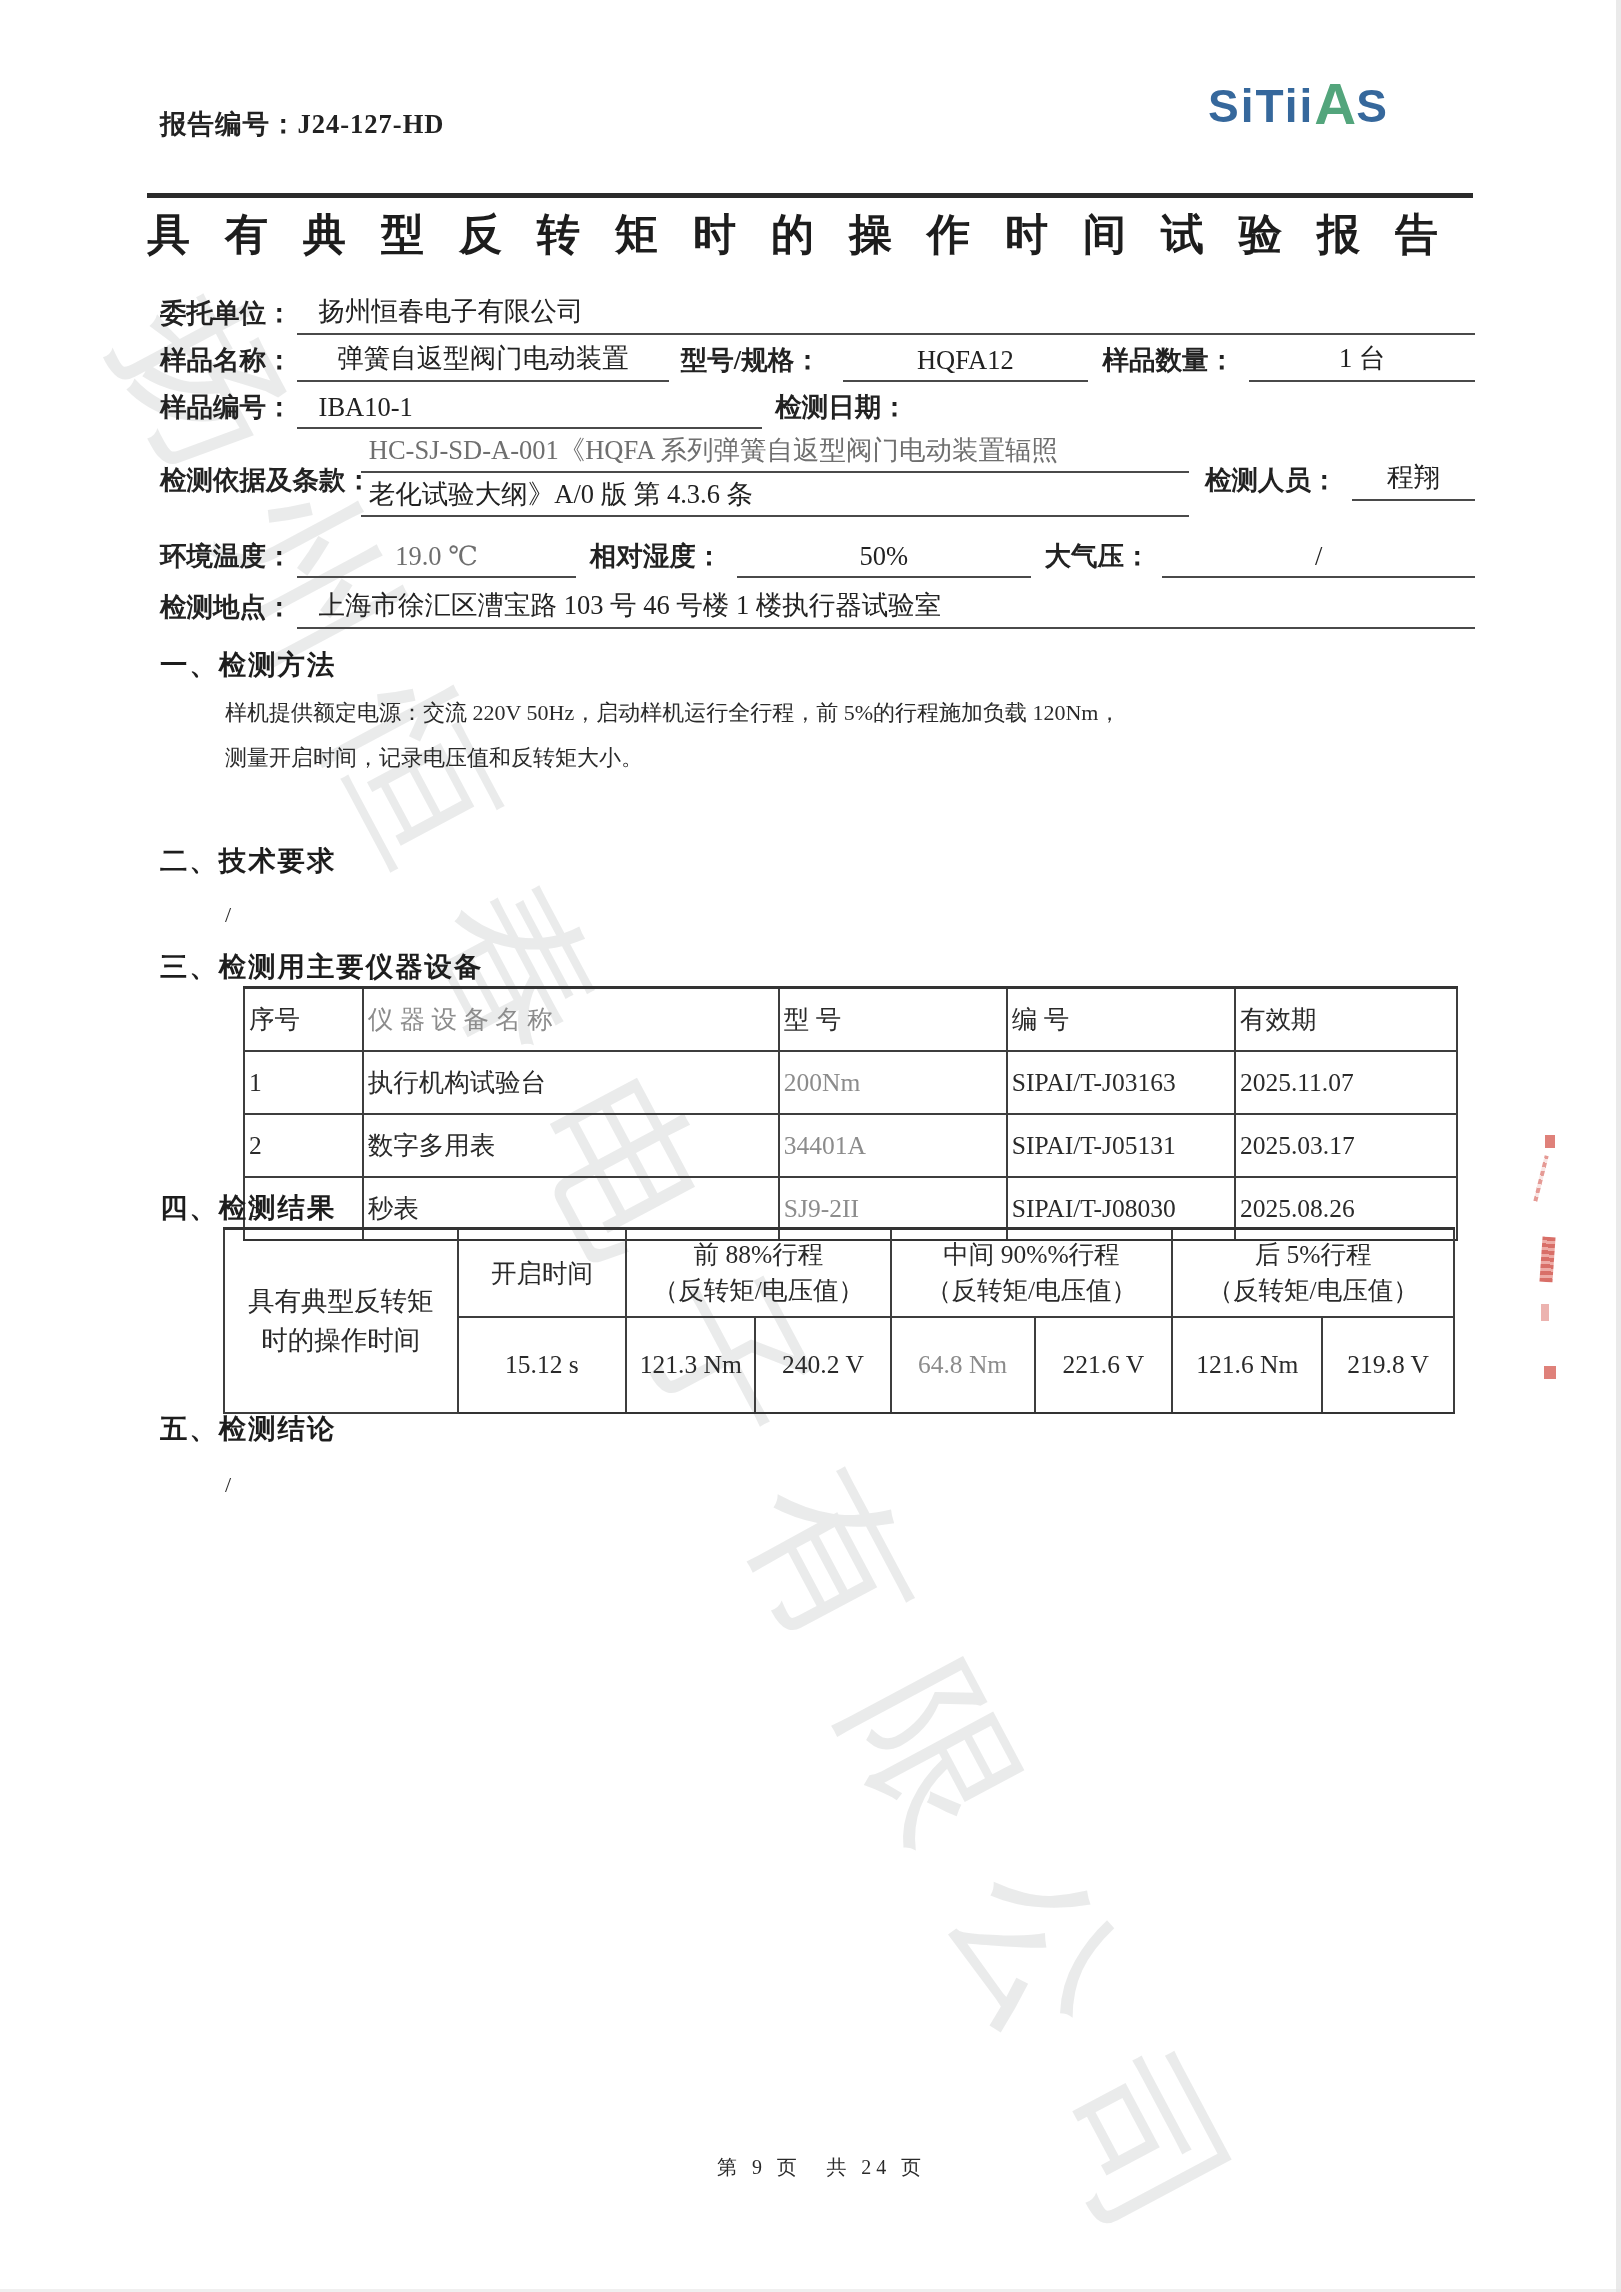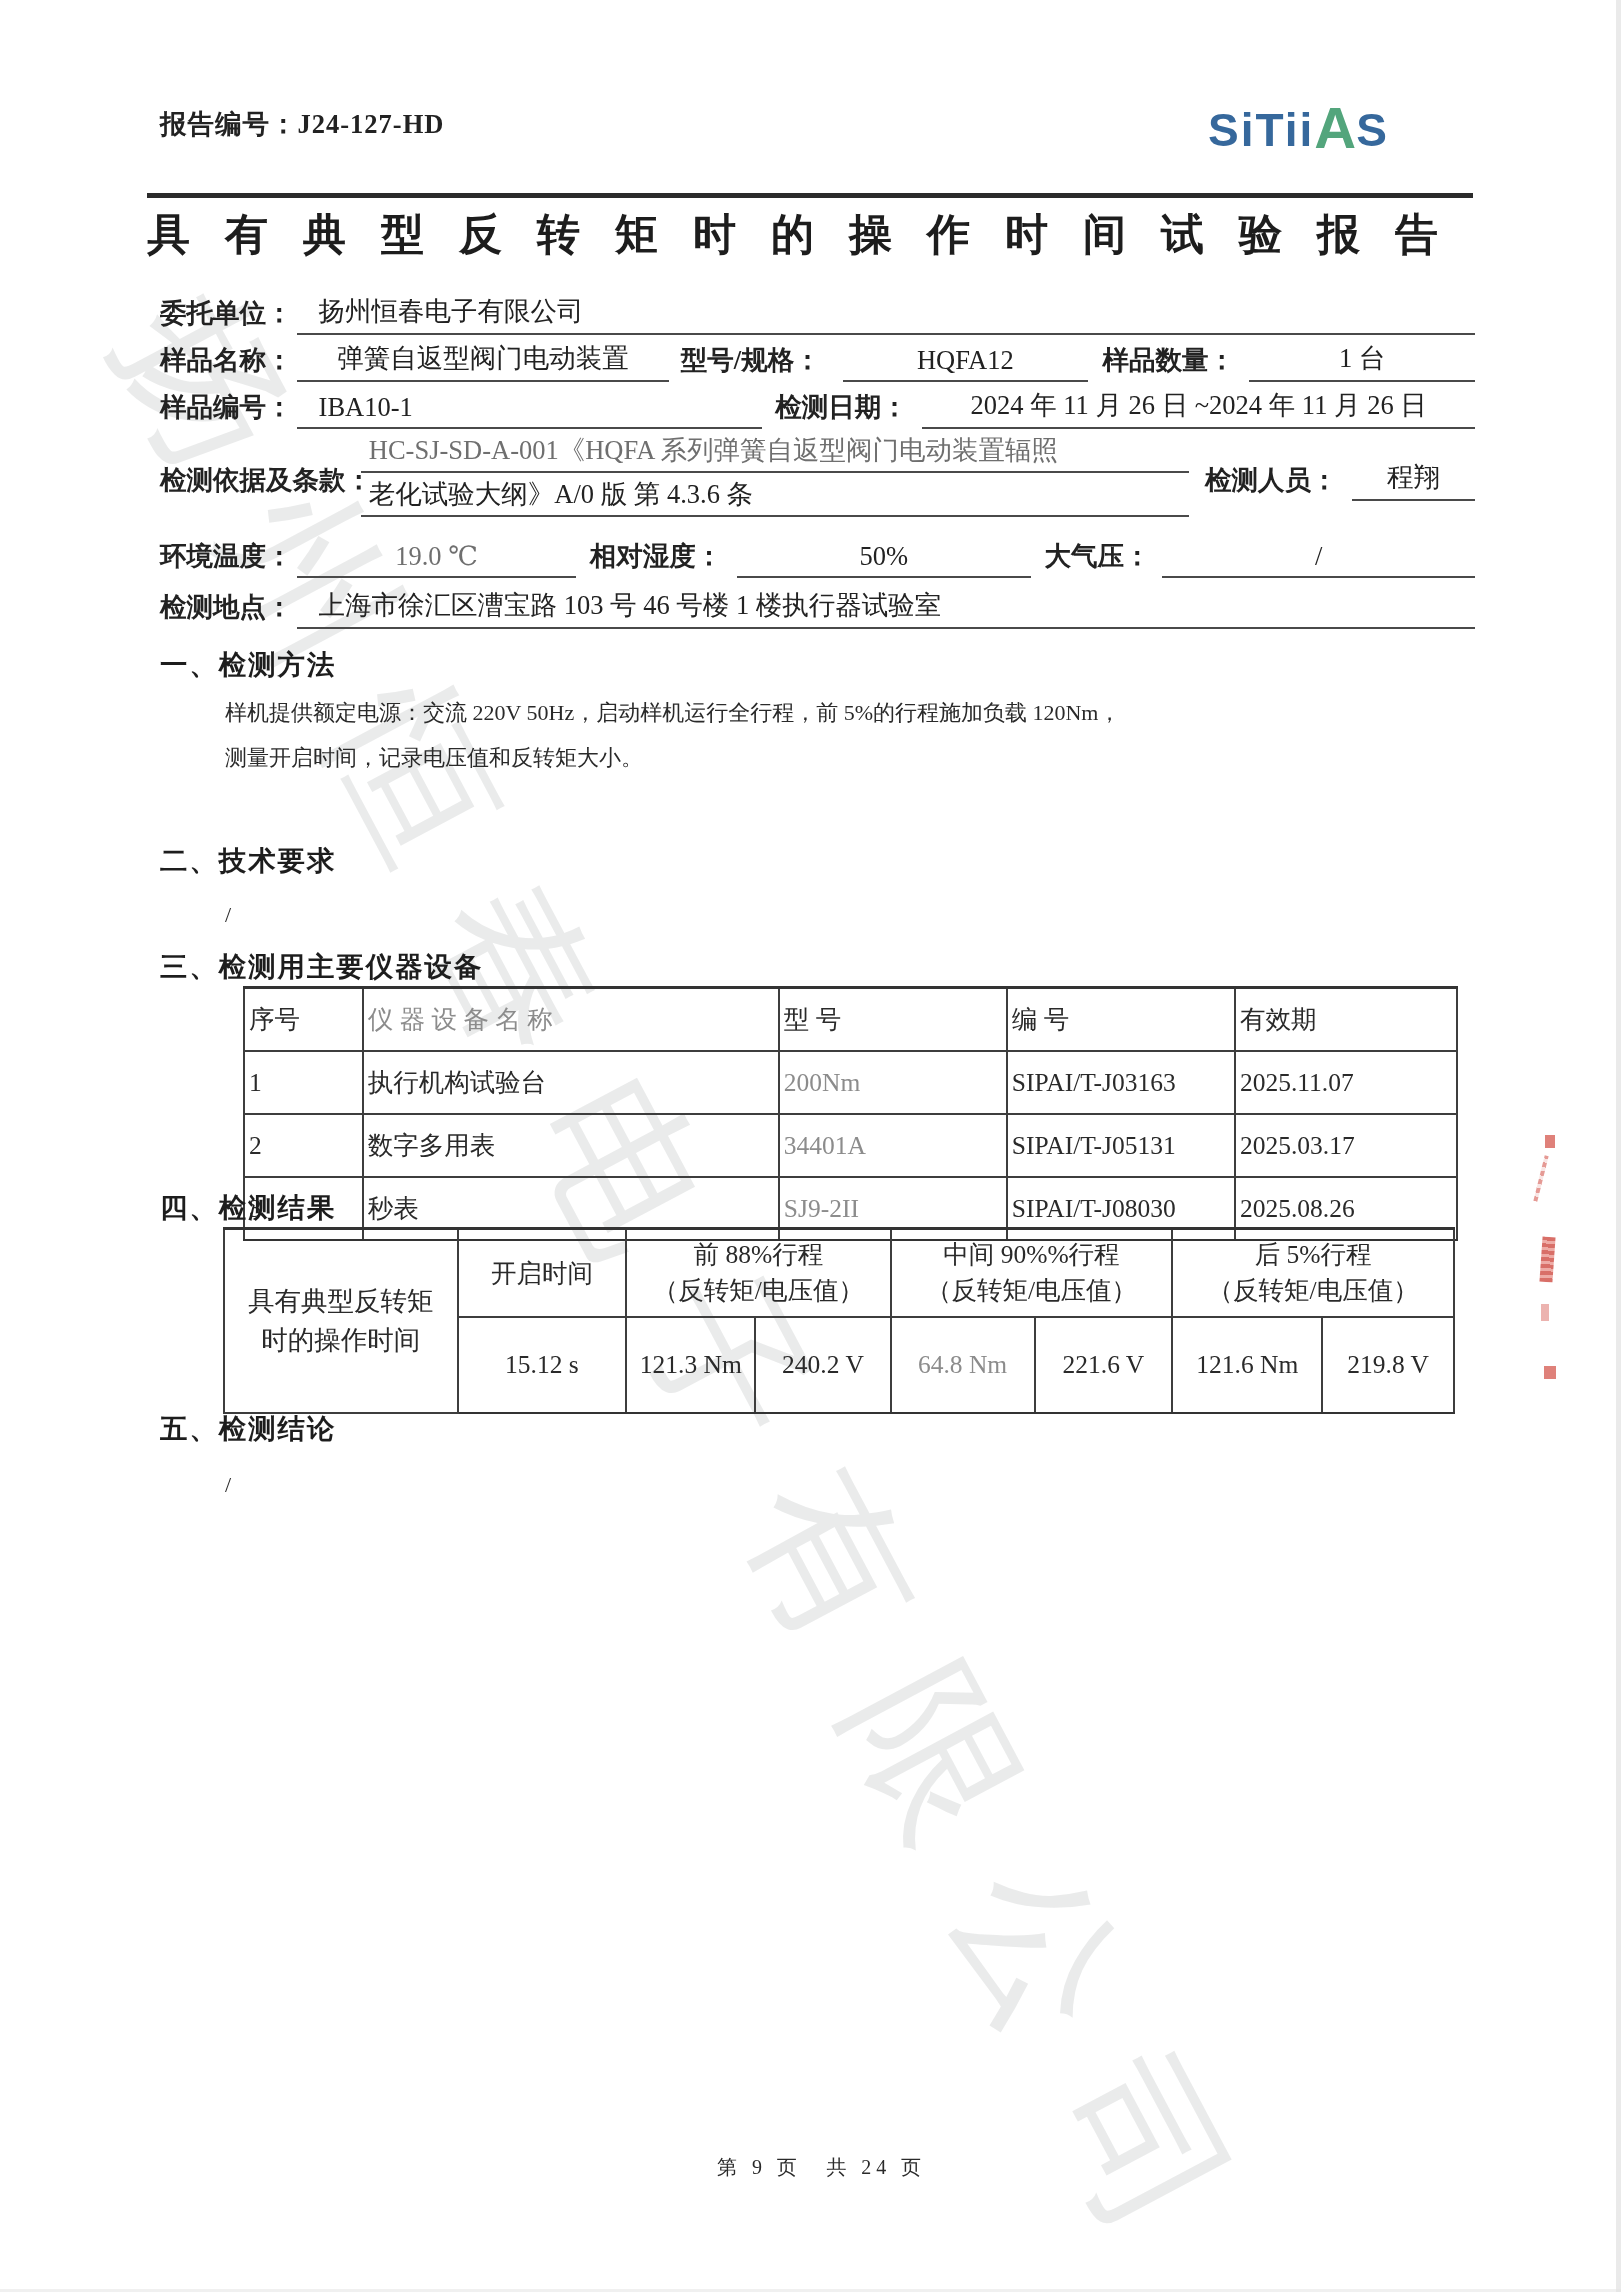--- a/index.html
+++ b/index.html
@@ -12,21 +12,21 @@
   .edge-right { position:absolute; right:0; top:0; width:4.9px; height:100%; background:#d9d9d9; opacity:.55; }
   .edge-bottom { position:absolute; left:0; bottom:0; width:100%; height:3.9px; background:#e2e2e2; opacity:.5; }
 
   .watermark {
     position:absolute; left:263px; top:257px; white-space:nowrap;
     font-size:165px; letter-spacing:57px; color:rgba(123,131,131,0.16);
     transform:rotate(62deg); transform-origin:0 0; pointer-events:none;
   }
 
   .report-no { position:absolute; left:160px; top:106px; font-size:26.5px; font-weight:bold; letter-spacing:1px; }
-  .logo { position:absolute; left:1208px; top:92px; font-family:"Liberation Sans","DejaVu Sans",sans-serif; font-weight:bold; white-space:nowrap; }
+  .logo { position:absolute; left:1208px; top:68px; font-family:"Liberation Sans","DejaVu Sans",sans-serif; font-weight:bold; white-space:nowrap; }
   .logo .lg-b { color:#36689c; font-size:46px; letter-spacing:2px; }
   .logo .lg-g { color:#53a57c; font-size:58px; letter-spacing:0; position:relative; top:2px; }
   .hrule { position:absolute; left:147px; top:193px; width:1326px; height:4.9px; background:#2b2b2b; }
 
   .title {
     position:absolute; left:147px; top:206px; width:1326px; text-align:center;
     font-size:43px; font-weight:bold; letter-spacing:35px; white-space:nowrap; color:#1d1d1d;
   }
 
   .form { position:absolute; left:160px; top:288px; width:1315px; font-size:26.5px; }
@@ -105,21 +105,20 @@
       <span class="val center" style="width:372px">弹簧自返型阀门电动装置</span>
       <span class="lbl" style="width:162px;padding-left:11.8px">型号/规格：</span>
       <span class="val center" style="width:245px">HQFA12</span>
       <span class="lbl" style="width:147px;padding-left:14.7px">样品数量：</span>
       <span class="val center grow">1 台</span>
     </div>
     <div class="frow">
       <span class="lbl" style="width:137px">样品编号：</span>
       <span class="val left" style="width:443px">IBA10-1</span>
       <span class="lbl" style="width:147px;padding-left:13.7px">检测日期：</span>
-      <span class="val center grow">2024 年 11 月 26 日 ~2024 年 11 月 26 日</span>
     </div>
     <div class="frow basis-row">
       <span class="lbl basis-lbl" style="width:201px">检测依据及条款：</span>
       <div class="basis-block">
         <div class="basis-line dim">HC-SJ-SD-A-001《HQFA 系列弹簧自返型阀门电动装置辐照</div>
         <div class="basis-line">老化试验大纲》A/0 版 第 4.3.6 条</div>
       </div>
       <span class="lbl" style="width:147px;padding-left:15.7px;padding-bottom:0">检测人员：</span>
       <span class="val center" style="width:123px;align-self:center">程翔</span>
     </div>

